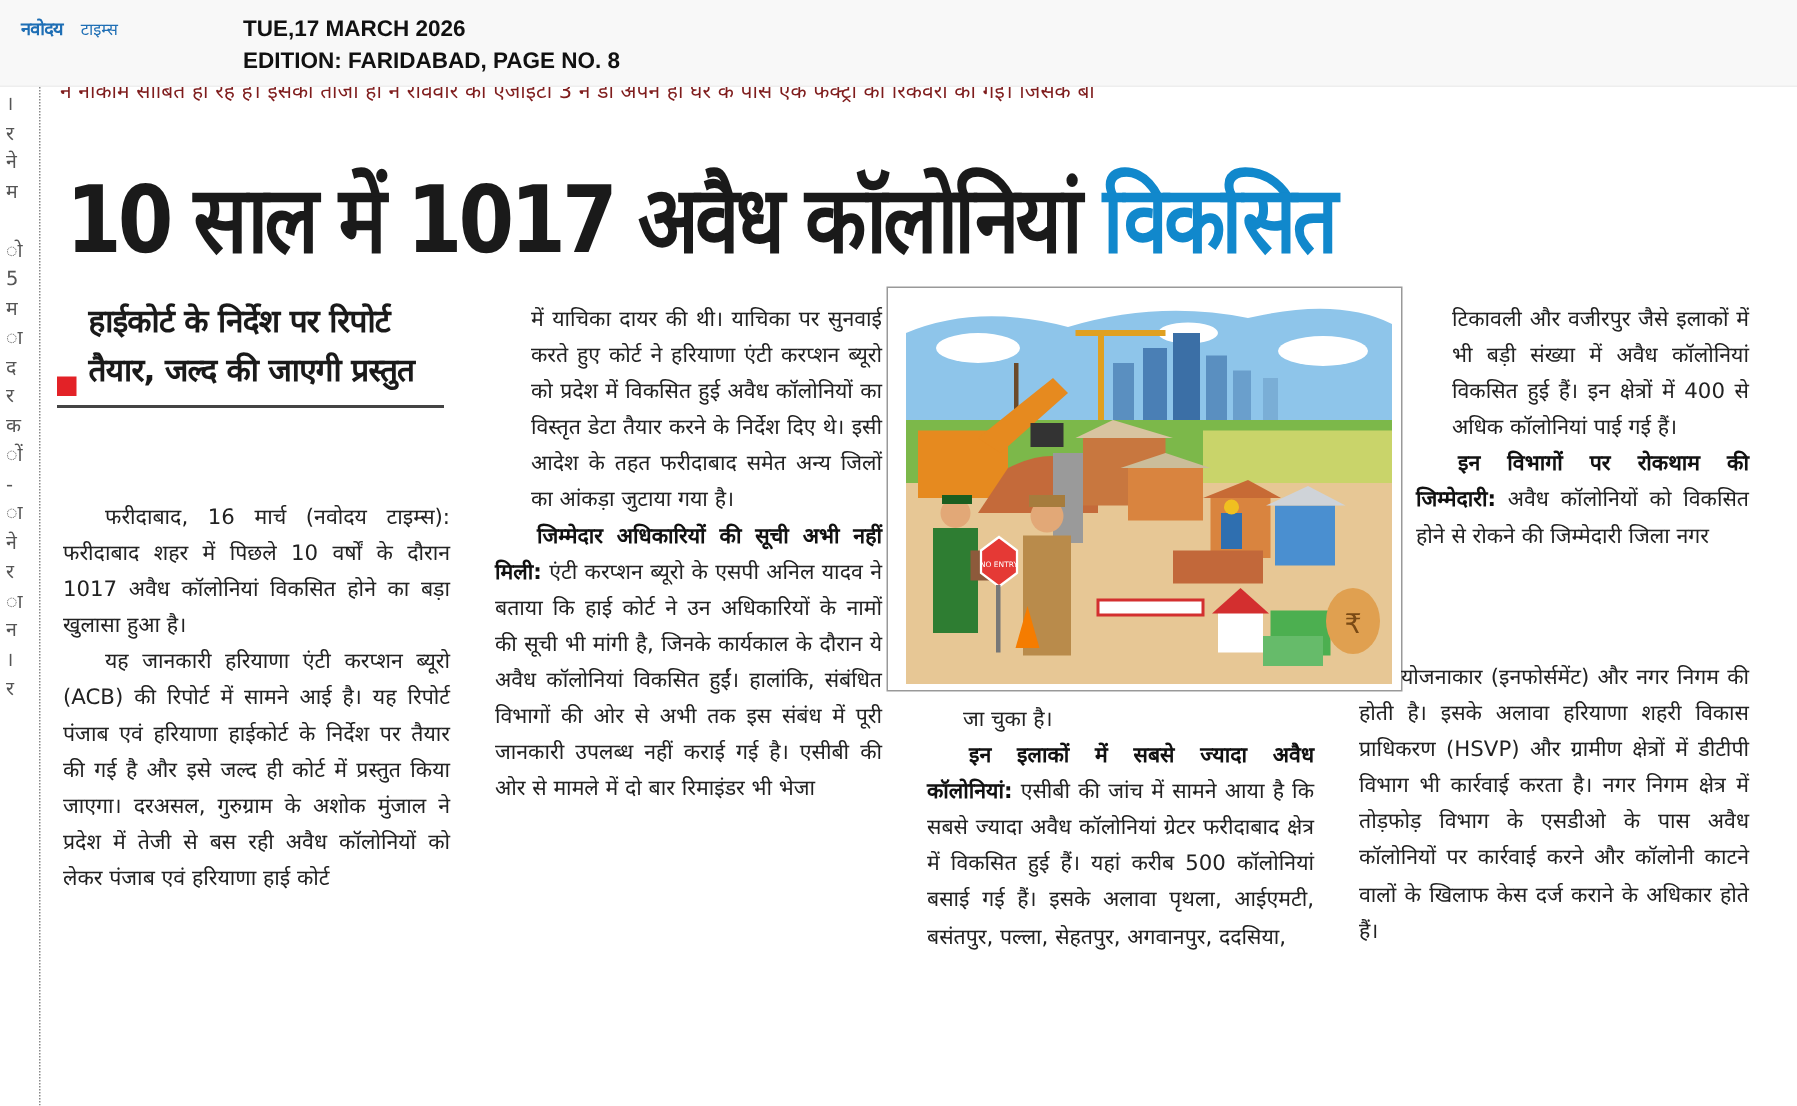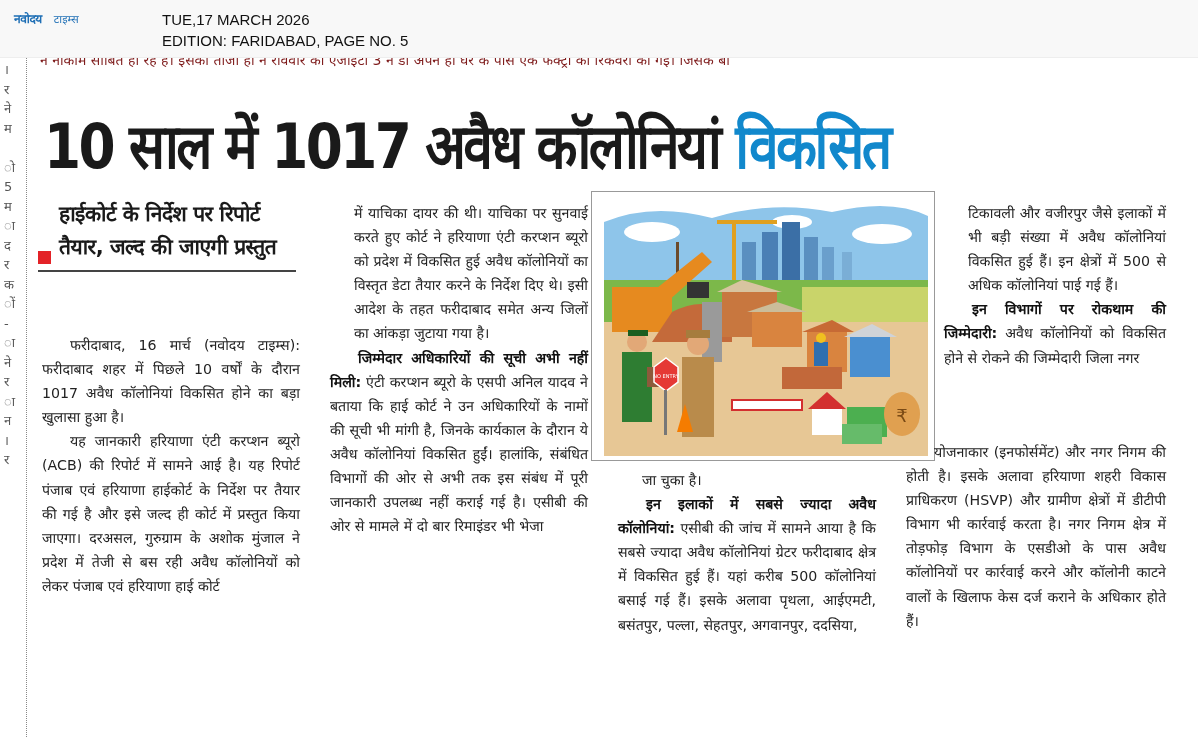--- a/index.html
+++ b/index.html
@@ -3,21 +3,21 @@
 <meta charset="utf-8">
 <style>
   * { box-sizing: border-box; margin: 0; padding: 0; }
   html, body { width: 1198px; height: 737px; overflow: hidden; background: #ffffff; }
   body { position: relative; font-family: "DejaVu Sans", sans-serif; color: #222; }
 
   .topbar { position: absolute; left: 0; top: 0; width: 1198px; height: 58px; background: #f8f8f8; border-bottom: 1px solid #eee; z-index: 5; }
   .logo { position: absolute; left: 14px; top: 10px; display: flex; align-items: baseline; }
   .logo-main { font-family: "DejaVu Sans", sans-serif; font-weight: bold; font-size: 12px; color: #1f6fb5; letter-spacing: -0.5px; }
   .logo-sub { font-family: "DejaVu Sans", sans-serif; font-size: 11px; color: #1f6fb5; margin-left: 12px; }
-  .edition { position: absolute; left: 162px; top: 9px; font-family: "Liberation Sans", sans-serif; font-size: 15px; line-height: 21px; color: #111; }
+  .edition { position: absolute; left: 162px; top: 9px; font-family: "Liberation Sans", sans-serif; font-size: 15px; line-height: 21px; color: #111; font-weight: bold; }
 
   .clip-strip { position: absolute; left: 40px; top: 50px; width: 1150px; height: 20px; font-family: "DejaVu Sans", sans-serif; font-size: 14px; color: #7f1d1d; white-space: nowrap; overflow: hidden; }
 
   .left-sliver { position: absolute; left: 0; top: 58px; width: 24px; height: 679px; font-family: "DejaVu Sans", sans-serif; font-size: 13px; color: #555; line-height: 19.5px; padding-top: 2px; padding-left: 4px; white-space: pre; }
   .dotted-rule { position: absolute; left: 26px; top: 58px; width: 0; height: 679px; border-left: 1px dotted #888; }
 
   .right-sliver { position: absolute; left: 1178px; top: 58px; width: 20px; height: 679px; font-family: "DejaVu Sans", sans-serif; font-size: 13px; color: #666; line-height: 19.5px; overflow: hidden; }
 
   .headline { position: absolute; left: 44px; top: 104px; width: 1130px; height: 86px; font-family: "DejaVu Sans", sans-serif; font-weight: bold; font-size: 62px; line-height: 86px; color: #1a1a1a; letter-spacing: -3px; white-space: nowrap; transform: scaleX(0.86); transform-origin: left center; }
   .headline .hl-accent { color: #1188cc; }
@@ -44,21 +44,21 @@
 </head>
 <body>
 
 <div class="topbar">
   <div class="logo">
     <span class="logo-main">नवोदय</span>
     <span class="logo-sub">टाइम्स</span>
   </div>
   <div class="edition">
     <div>TUE,17 MARCH 2026</div>
-    <div>EDITION: FARIDABAD, PAGE NO. 5</div>
+    <div>EDITION: FARIDABAD, PAGE NO. 8</div>
   </div>
 </div>
 
 <div class="clip-strip">न नाकाम साबित हो रहे हैं। इसका ताजा     हो न रविवार को एंजाइटी 3 न डा    अपने ही घर के पास एक फैक्ट्री को     रिकवरी की गई। जिसके बा</div>
 
 <div class="left-sliver">।
 र
 ने
 म
 
@@ -155,21 +155,21 @@
     <text x="310" y="230" font-size="18" text-anchor="middle" fill="#7a4a15" font-family="DejaVu Sans, sans-serif">₹</text>
   </svg>
 </div>
 
 <div class="col col3">
   <p class="noindent">जा चुका है।</p>
   <p><b>इन इलाकों में सबसे ज्यादा अवैध कॉलोनियां:</b><span> एसीबी की जांच में सामने आया है कि सबसे ज्यादा अवैध कॉलोनियां ग्रेटर फरीदाबाद क्षेत्र में विकसित हुई हैं। यहां करीब 500 कॉलोनियां बसाई गई हैं। इसके अलावा पृथला, आईएमटी, बसंतपुर, पल्ला, सेहतपुर, अगवानपुर, ददसिया,</span></p>
 </div>
 
 <div class="col col4">
-  <p class="noindent">टिकावली और वजीरपुर जैसे इलाकों में भी बड़ी संख्या में अवैध कॉलोनियां विकसित हुई हैं। इन क्षेत्रों में 500 से अधिक कॉलोनियां पाई गई हैं।</p>
+  <p class="noindent">टिकावली और वजीरपुर जैसे इलाकों में भी बड़ी संख्या में अवैध कॉलोनियां विकसित हुई हैं। इन क्षेत्रों में 400 से अधिक कॉलोनियां पाई गई हैं।</p>
   <p><b>इन विभागों पर रोकथाम की जिम्मेदारी:</b><span> अवैध कॉलोनियों को विकसित होने से रोकने की जिम्मेदारी जिला नगर</span></p>
 </div>
 
 <div class="col col4b">
   <p>योजनाकार (इनफोर्समेंट) और नगर निगम की होती है। इसके अलावा हरियाणा शहरी विकास प्राधिकरण (HSVP) और ग्रामीण क्षेत्रों में डीटीपी विभाग भी कार्रवाई करता है। नगर निगम क्षेत्र में तोड़फोड़ विभाग के एसडीओ के पास अवैध कॉलोनियों पर कार्रवाई करने और कॉलोनी काटने वालों के खिलाफ केस दर्ज कराने के अधिकार होते हैं।</p>
 </div>
 
 <div class="right-sliver"></div>
 
 </body></html>

